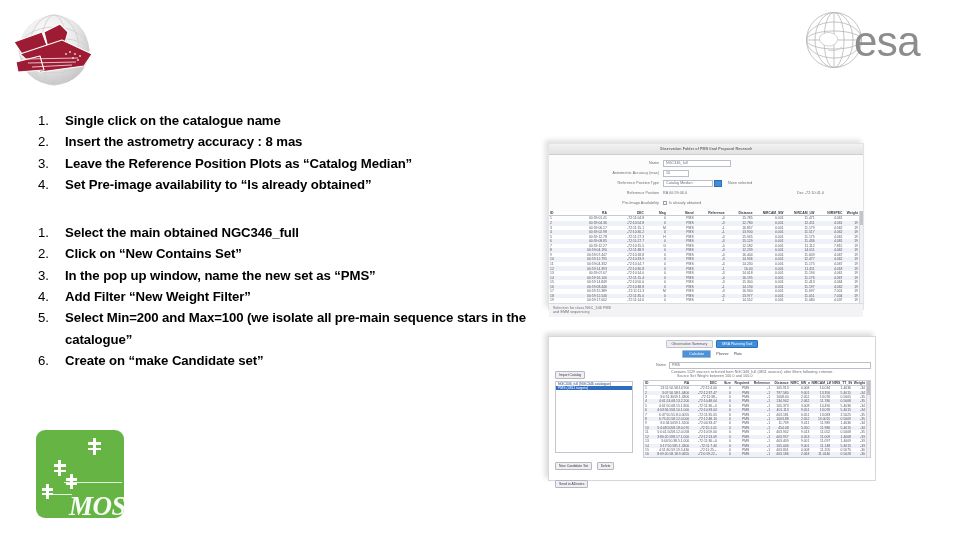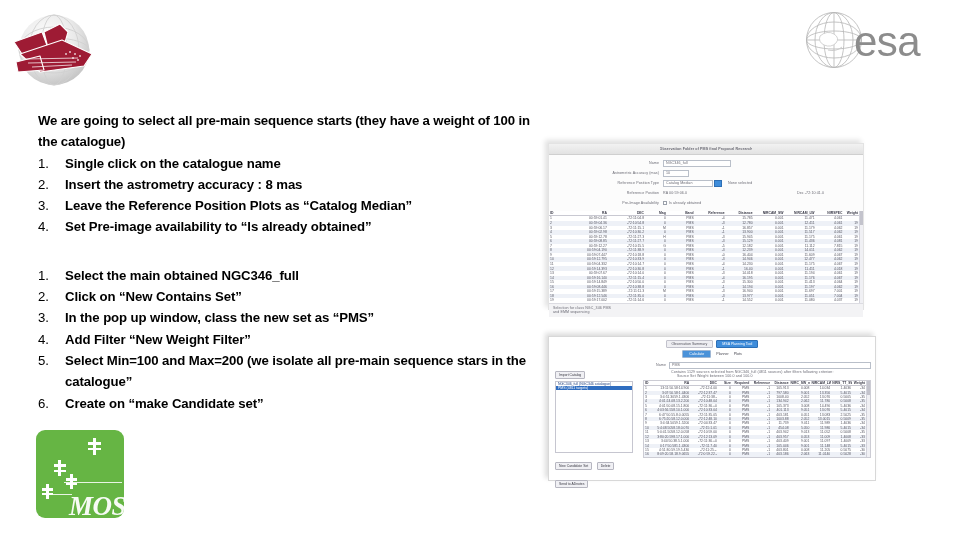--- a/index.html
+++ b/index.html
@@ -201,21 +201,20 @@
         <path d="M28 30 q7 -6 14 -2 q6 4 2 9 q-5 5 -12 2 q-6 -3 -4 -9 Z" fill="#ffffff" stroke="#c8c8c8" stroke-width="0.8"></path>
         <path d="M36 44 q8 2 14 -3" fill="none" stroke="#c8c8c8" stroke-width="0.9"></path>
       </g>
       <text x="62" y="50" font-family="'Liberation Sans', sans-serif" font-size="42" fill="#8C8C8C" letter-spacing="-0.5">esa</text>
     </svg>
   </div>
 </div>
 
 <div class="body-text">
 
-  <div class="para-heading">We are going to select all pre-main sequence starts (they have a weight of 100 in the catalogue)</div>
   <ul class="num-list">
     <li>
       <span class="num">1.</span>
       <span class="txt">Single click on the catalogue name</span>
     </li>
     <li>
       <span class="num">2.</span>
       <span class="txt">Insert the astrometry accuracy : 8 mas</span>
     </li>
     <li>
@@ -234,29 +233,29 @@
     <li>
       <span class="num">1.</span>
       <span class="txt">Select the main obtained NGC346_full</span>
     </li>
     <li>
       <span class="num">2.</span>
       <span class="txt">Click on “New Contains Set”</span>
     </li>
     <li>
       <span class="num">3.</span>
-      <span class="txt">In the pop up window, class the new set as “PMS”</span>
+      <span class="txt">In the pop up window, name the new set as “PMS”</span>
     </li>
     <li>
       <span class="num">4.</span>
       <span class="txt">Add Filter “New Weight Filter”</span>
     </li>
     <li>
       <span class="num">5.</span>
-      <span class="txt">Select Min=100 and Max=200 (we isolate all pre-main sequence stars in the catalogue”</span>
+      <span class="txt">Select Min=200 and Max=100 (we isolate all pre-main sequence stars in the catalogue”</span>
     </li>
     <li>
       <span class="num">6.</span>
       <span class="txt">Create on “make Candidate set”</span>
     </li>
   </ul>
 </div>
 
 <div class="mos-logo">
   <div class="mos-line" style="left:28px; top:52px; width:58px;"></div>

